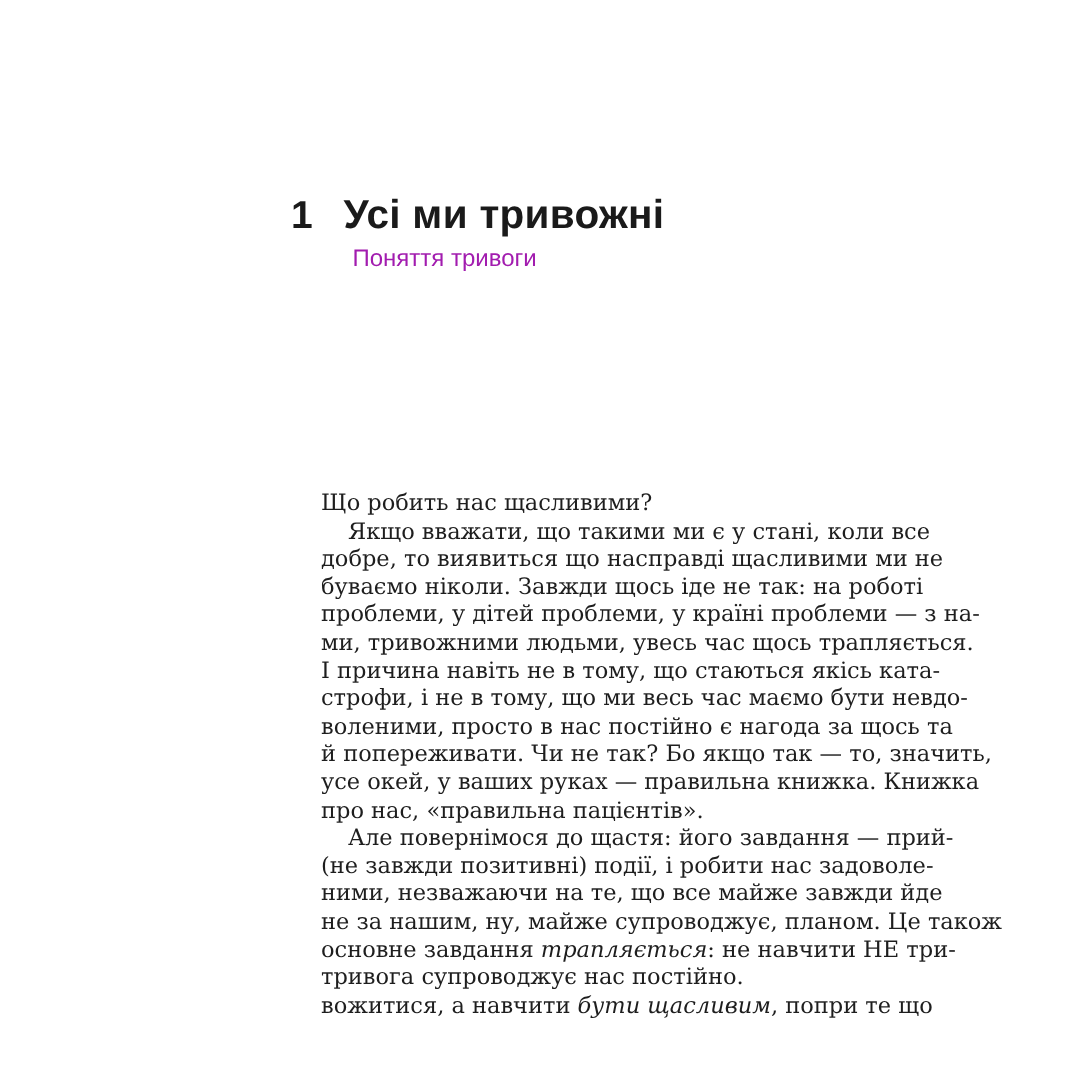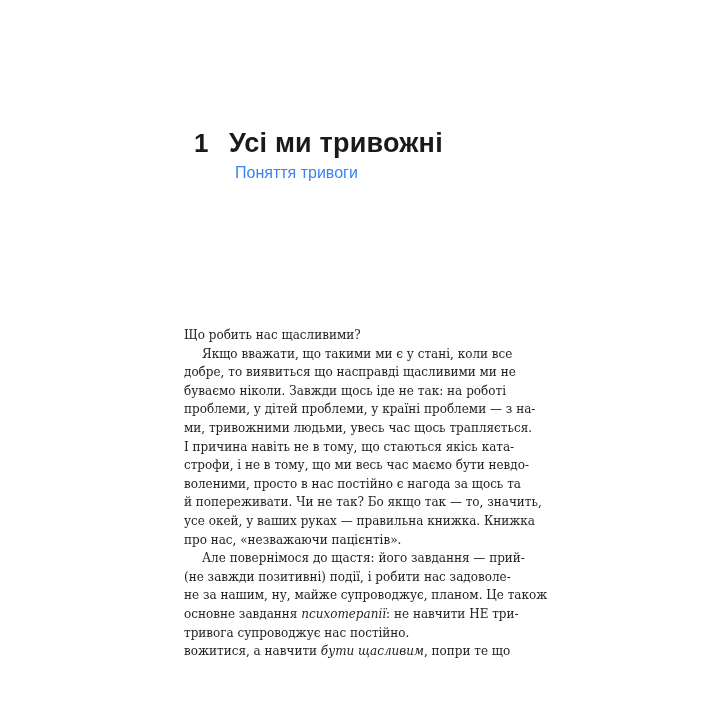--- a/index.html
+++ b/index.html
@@ -19,28 +19,28 @@
       font-weight: bold;
       color: #1a1a1a;
     }
     .chapter-num { font-size: 26px; width: 35px; }
     .chapter-title { font-size: 27px; letter-spacing: 0.2px; }
     .chapter-sub {
       position: absolute;
       left: 235px; top: 164px;
       font-family: "Liberation Sans", sans-serif;
       font-size: 16px;
-      color: #3b82f6;
+      color: #a21caf;
     }
     .body-text {
       position: absolute;
-      left: 184px; top: 326px;
+      left: 214px; top: 326px;
       width: 322px;
       font-family: "DejaVu Serif", serif;
-      font-size: 12px;
+      font-size: 15px;
       line-height: 18.6px;
       color: #1e1e1e;
       text-align: justify;
       hyphens: manual;
     }
     .body-text p { margin: 0; }
     .body-text .line { display: block; text-align-last: justify; white-space: nowrap; }
     .body-text .line.last { text-align-last: left; }
     em { font-style: italic; }
   </style>
@@ -62,24 +62,25 @@
       <span class="line" style="padding-left:18px">Якщо вважати, що такими ми є у стані, коли все</span>
       <span class="line">добре, то виявиться що насправді щасливими ми не</span>
       <span class="line">буваємо ніколи. Завжди щось іде не так: на роботі</span>
       <span class="line">проблеми, у дітей проблеми, у країні проблеми — з на-</span>
       <span class="line">ми, тривожними людьми, увесь час щось трапляється.</span>
       <span class="line">І причина навіть не в тому, що стаються якісь ката-</span>
       <span class="line">строфи, і не в тому, що ми весь час маємо бути невдо-</span>
       <span class="line">воленими, просто в нас постійно є нагода за щось та</span>
       <span class="line">й попереживати. Чи не так? Бо якщо так — то, значить,</span>
       <span class="line">усе окей, у ваших руках — правильна книжка. Книжка</span>
-      <span class="line last">про нас, «незважаючи пацієнтів».</span>
+      <span class="line last">про нас, «правильна пацієнтів».</span>
     </p>
     <p>
       <span class="line" style="padding-left:18px">Але повернімося до щастя: його завдання — прий-</span>
       <span class="line">(не завжди позитивні) події, і робити нас задоволе-</span>
+      <span class="line">ними, незважаючи на те, що все майже завжди йде</span>
       <span class="line">не за нашим, ну, майже супроводжує, планом. Це також</span>
-      <span class="line"><span>основне завдання </span><em>психотерапії</em><span>: не навчити НЕ три-</span></span>
+      <span class="line"><span>основне завдання </span><em>трапляється</em><span>: не навчити НЕ три-</span></span>
       <span class="line last">тривога супроводжує нас постійно.</span>
       <span class="line"><span>вожитися, а навчити </span><em>бути щасливим</em><span>, попри те що</span></span>
     </p>
   </div>
 </div>
 
 </body></html>

